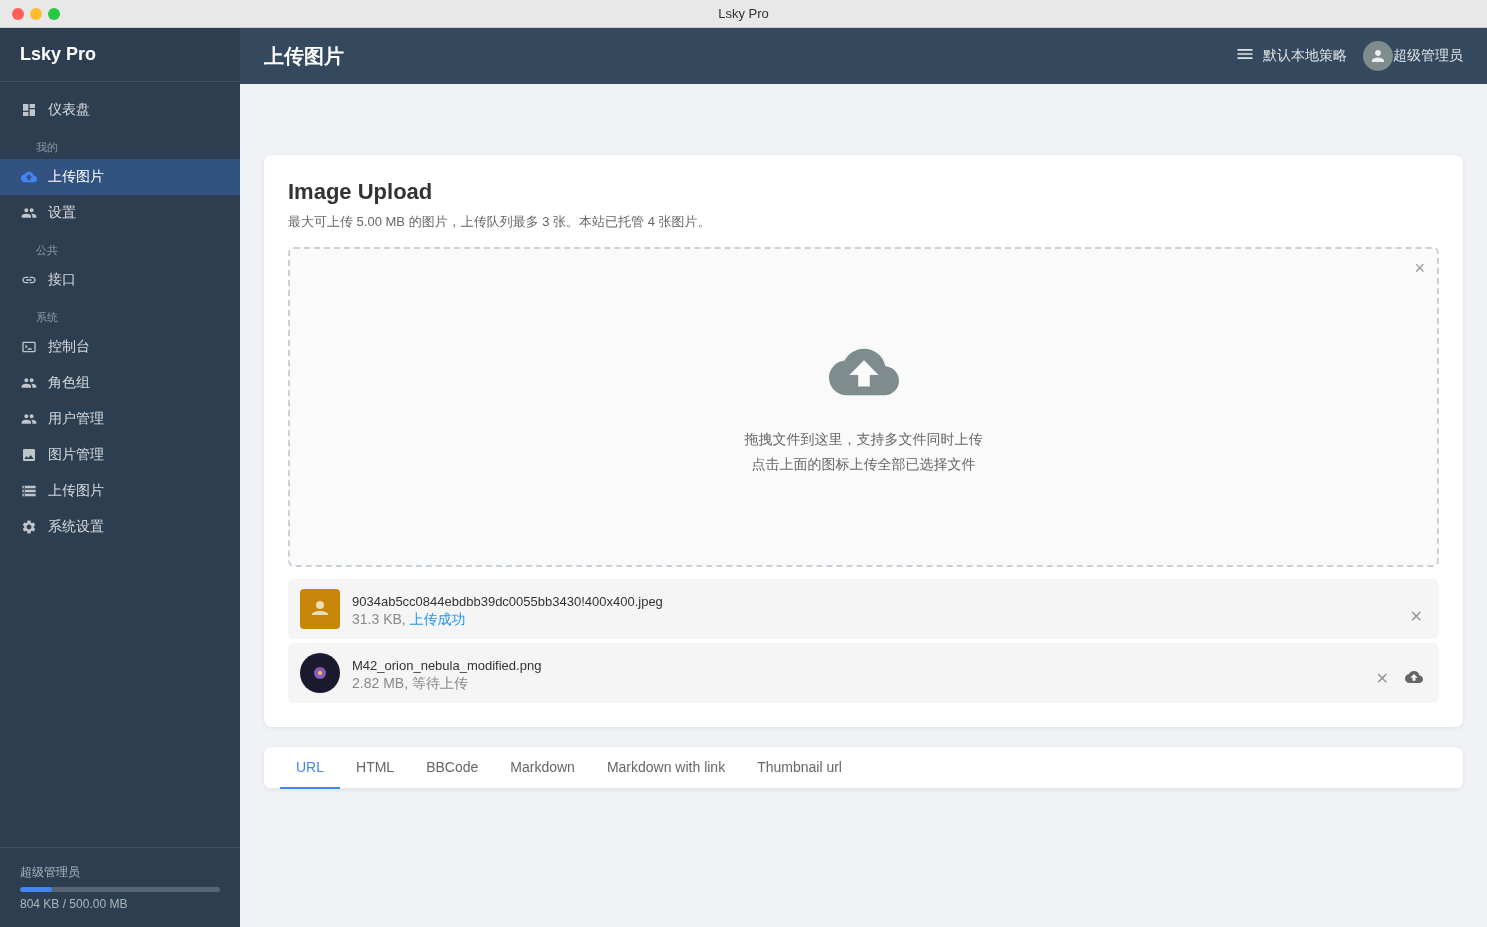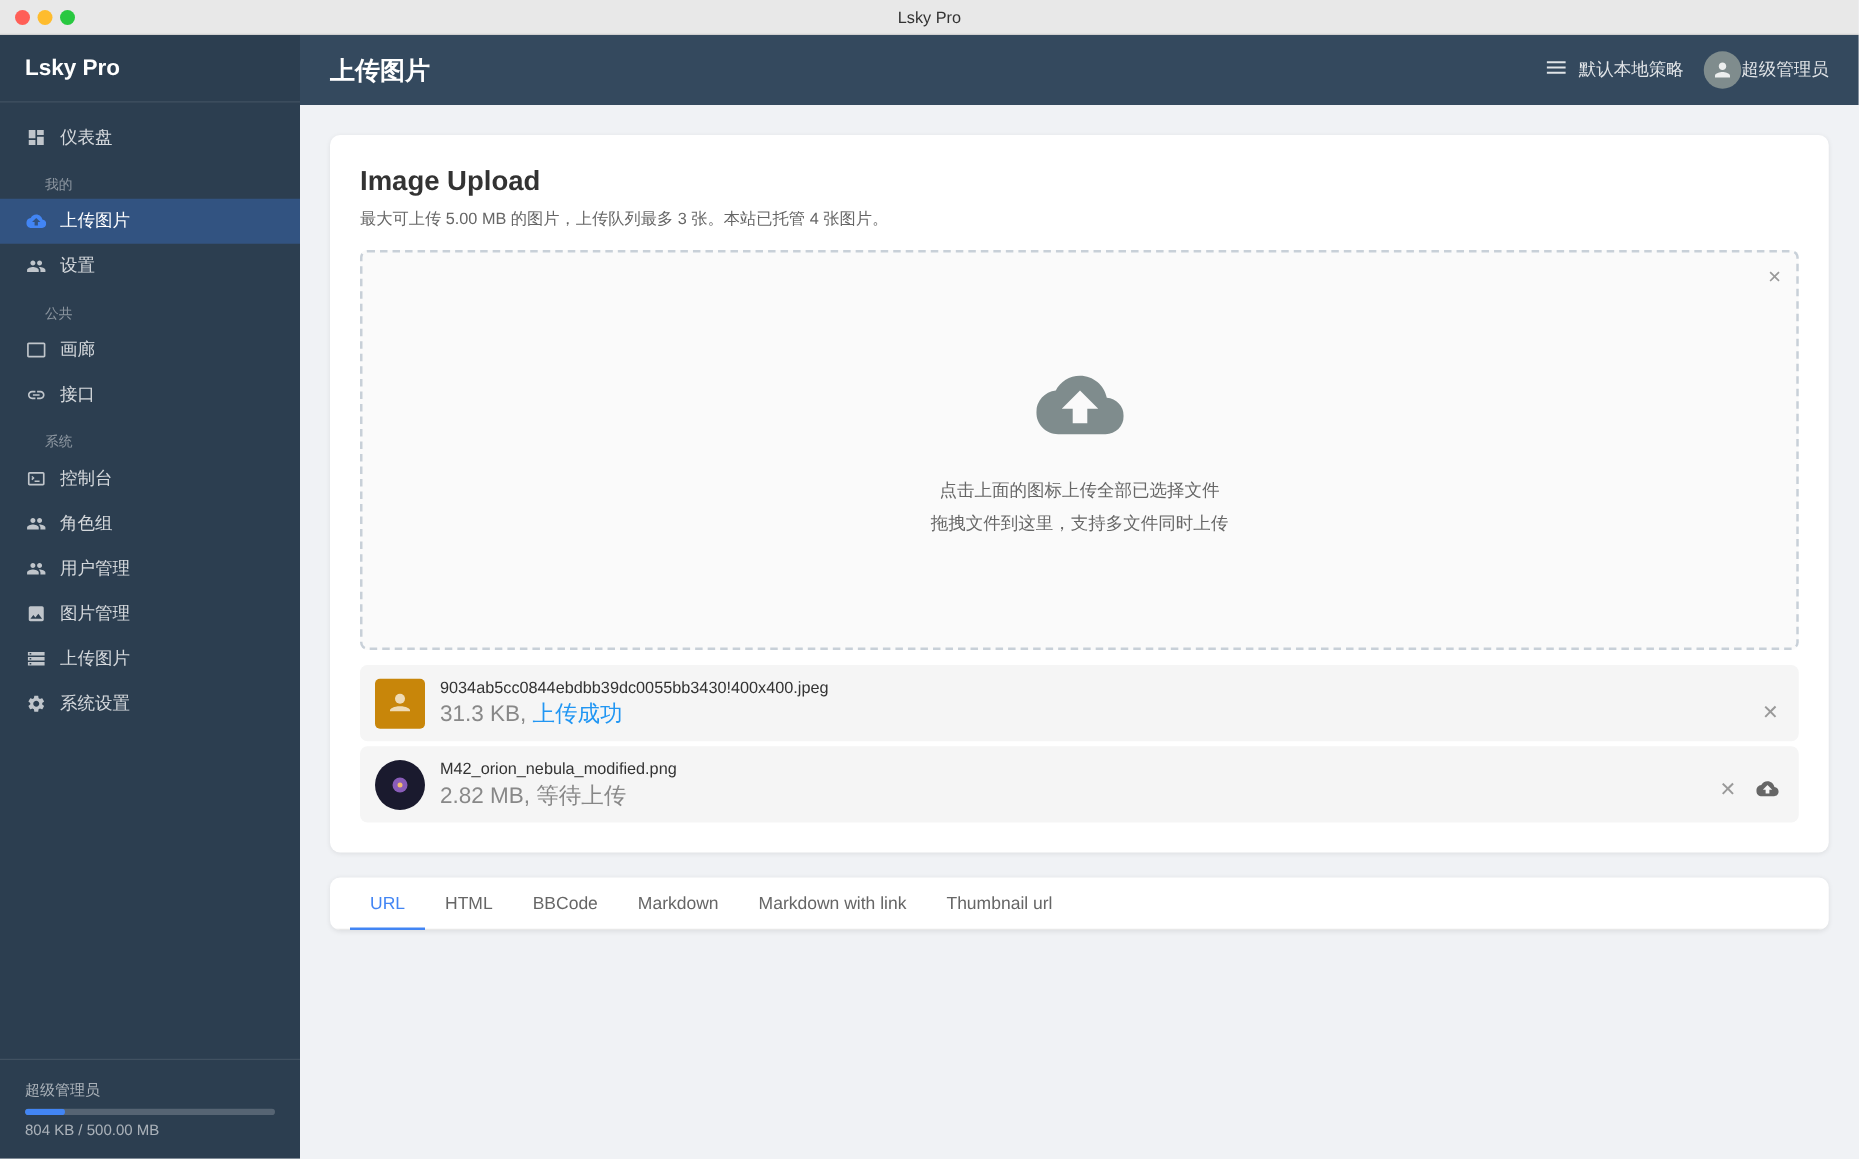--- a/index.html
+++ b/index.html
@@ -34,41 +34,41 @@
     
     .topbar { height: 56px; background: #34495e; display: flex; align-items: center; justify-content: space-between; padding: 0 24px; flex-shrink: 0; }
     .topbar-title { font-size: 20px; font-weight: 600; color: #fff; }
     .topbar-right { display: flex; align-items: center; gap: 16px; }
     .topbar-strategy { display: flex; align-items: center; gap: 8px; color: rgba(255,255,255,0.85); font-size: 14px; cursor: pointer; }
     .topbar-strategy-icon { font-size: 18px; }
     .topbar-user { display: flex; align-items: center; gap: 0; color: rgba(255,255,255,0.85); font-size: 14px; cursor: pointer; }
     .user-avatar { width: 30px; height: 30px; border-radius: 50%; background: #7f8c8d; overflow: hidden; display: flex; align-items: center; justify-content: center; font-size: 14px; }
 
     
-    .main { flex: 1; overflow-y: auto; padding: 24px; display: flex; flex-direction: column; gap: 20px; }
+    .main { flex: 1; overflow-y: auto; padding: 24px; display: flex; flex-direction: column; gap: 20px; margin-top: 47px; }
 
     
     .card { background: #fff; border-radius: 8px; padding: 24px; box-shadow: 0 1px 4px rgba(0,0,0,0.08); }
     .card-title { font-size: 22px; font-weight: 600; color: #333; margin-bottom: 8px; }
     .card-subtitle { font-size: 13px; color: #666; margin-bottom: 16px; }
 
     
     .dropzone { border: 2px dashed #c8d0d8; border-radius: 6px; min-height: 320px; display: flex; flex-direction: column; align-items: center; justify-content: center; position: relative; cursor: pointer; background: #fafafa; }
     .dropzone-close { position: absolute; top: 10px; right: 12px; font-size: 18px; color: #999; cursor: pointer; background: none; border: none; line-height: 1; }
     .cloud-icon { color: #7f8c8d; margin-bottom: 16px; }
     .cloud-icon svg { width: 70px; height: 70px; fill: #7f8c8d; }
     .dropzone-text { text-align: center; color: #666; font-size: 14px; line-height: 1.8; }
 
     
     .file-list { margin-top: 12px; display: flex; flex-direction: column; gap: 4px; }
     .file-item { display: flex; align-items: flex-end; gap: 12px; padding: 10px 12px; background: #f5f5f5; border-radius: 6px; }
     .file-thumb { width: 40px; height: 40px; border-radius: 4px; overflow: hidden; flex-shrink: 0; background: #ddd; display: flex; align-items: center; justify-content: center; }
     .file-info { flex: 1; }
     .file-name { font-size: 13px; color: #333; font-weight: 500; }
-    .file-meta { font-size: 18px; color: #888; margin-top: 2px; }
+    .file-meta { font-size: 14px; color: #888; margin-top: 2px; }
     .file-meta .success { color: #2196f3; }
     .file-actions { display: flex; gap: 8px; align-items: center; }
     .file-action-btn { background: none; border: none; cursor: pointer; color: #999; font-size: 16px; line-height: 1; padding: 4px; }
 
     
     .tabs-card { background: #fff; border-radius: 8px; box-shadow: 0 1px 4px rgba(0,0,0,0.08); overflow: hidden; }
     .tabs-header { display: flex; border-bottom: 1px solid #e8e8e8; padding: 0 16px; }
     .tab-item { padding: 12px 16px; font-size: 14px; color: #666; cursor: pointer; border-bottom: 2px solid transparent; margin-bottom: -1px; }
     .tab-item.active { color: #4285f4; border-bottom-color: #4285f4; font-weight: 500; }
     .tabs-content { padding: 16px; }
@@ -118,28 +118,20 @@
         <span class="sidebar-icon">
           <svg width="16" height="16" viewBox="0 0 24 24" fill="rgba(255,255,255,0.7)">
               <path d="M16 11c1.66 0 2.99-1.34 2.99-3S17.66 5 16 5c-1.66 0-3 1.34-3 3s1.34 3 3 3zm-8 0c1.66 0 2.99-1.34 2.99-3S9.66 5 8 5C6.34 5 5 6.34 5 8s1.34 3 3 3zm0 2c-2.33 0-7 1.17-7 3.5V19h14v-2.5c0-2.33-4.67-3.5-7-3.5zm8 0c-.29 0-.62.02-.97.05 1.16.84 1.97 1.97 1.97 3.45V19h6v-2.5c0-2.33-4.67-3.5-7-3.5z"></path>
             </svg>
         </span>
         <span>设置</span>
       </div>
 
       <div class="sidebar-section-label">公共</div>
 
-      <div class="sidebar-item">
-        <span class="sidebar-icon">
-          <svg width="16" height="16" viewBox="0 0 24 24" fill="rgba(255,255,255,0.7)">
-              <path d="M21 3H3c-1.1 0-2 .9-2 2v14c0 1.1.9 2 2 2h18c1.1 0 2-.9 2-2V5c0-1.1-.9-2-2-2zm0 16H3V5h18v14z"></path>
-            </svg>
-        </span>
-        <span>画廊</span>
-      </div>
 
       <div class="sidebar-item">
         <span class="sidebar-icon">
           <svg width="16" height="16" viewBox="0 0 24 24" fill="rgba(255,255,255,0.7)">
               <path d="M17 7h-4v2h4c1.65 0 3 1.35 3 3s-1.35 3-3 3h-4v2h4c2.76 0 5-2.24 5-5s-2.24-5-5-5zm-6 8H7c-1.65 0-3-1.35-3-3s1.35-3 3-3h4V7H7c-2.76 0-5 2.24-5 5s2.24 5 5 5h4v-2zm-3-4h8v2H8z"></path>
             </svg>
         </span>
         <span>接口</span>
       </div>
 
@@ -240,22 +232,22 @@
         <div class="card-subtitle">最大可上传 5.00 MB 的图片，上传队列最多 3 张。本站已托管 4 张图片。</div>
 
         <div class="dropzone">
           <button class="dropzone-close">×</button>
           <div class="cloud-icon">
             <svg viewBox="0 0 24 24" xmlns="http://www.w3.org/2000/svg">
               <path d="M19.35 10.04C18.67 6.59 15.64 4 12 4 9.11 4 6.6 5.64 5.35 8.04 2.34 8.36 0 10.91 0 14c0 3.31 2.69 6 6 6h13c2.76 0 5-2.24 5-5 0-2.64-2.05-4.78-4.65-4.96zM14 13v4h-4v-4H7l5-5 5 5h-3z"></path>
             </svg>
           </div>
           <div class="dropzone-text">
+            <div>拖拽文件到这里，支持多文件同时上传</div>
             <div>点击上面的图标上传全部已选择文件</div>
-            <div>拖拽文件到这里，支持多文件同时上传</div>
           </div>
         </div>
 
         <div class="file-list">
 
           <div class="file-item">
             <div class="file-thumb" style="background: #c8860a;">
               <svg width="24" height="24" viewBox="0 0 24 24" fill="rgba(255,255,255,0.7)">
                   <circle cx="12" cy="8" r="4"></circle>
                   <path d="M12 14c-5 0-8 2-8 3v1h16v-1c0-1-3-3-8-3z"></path>

